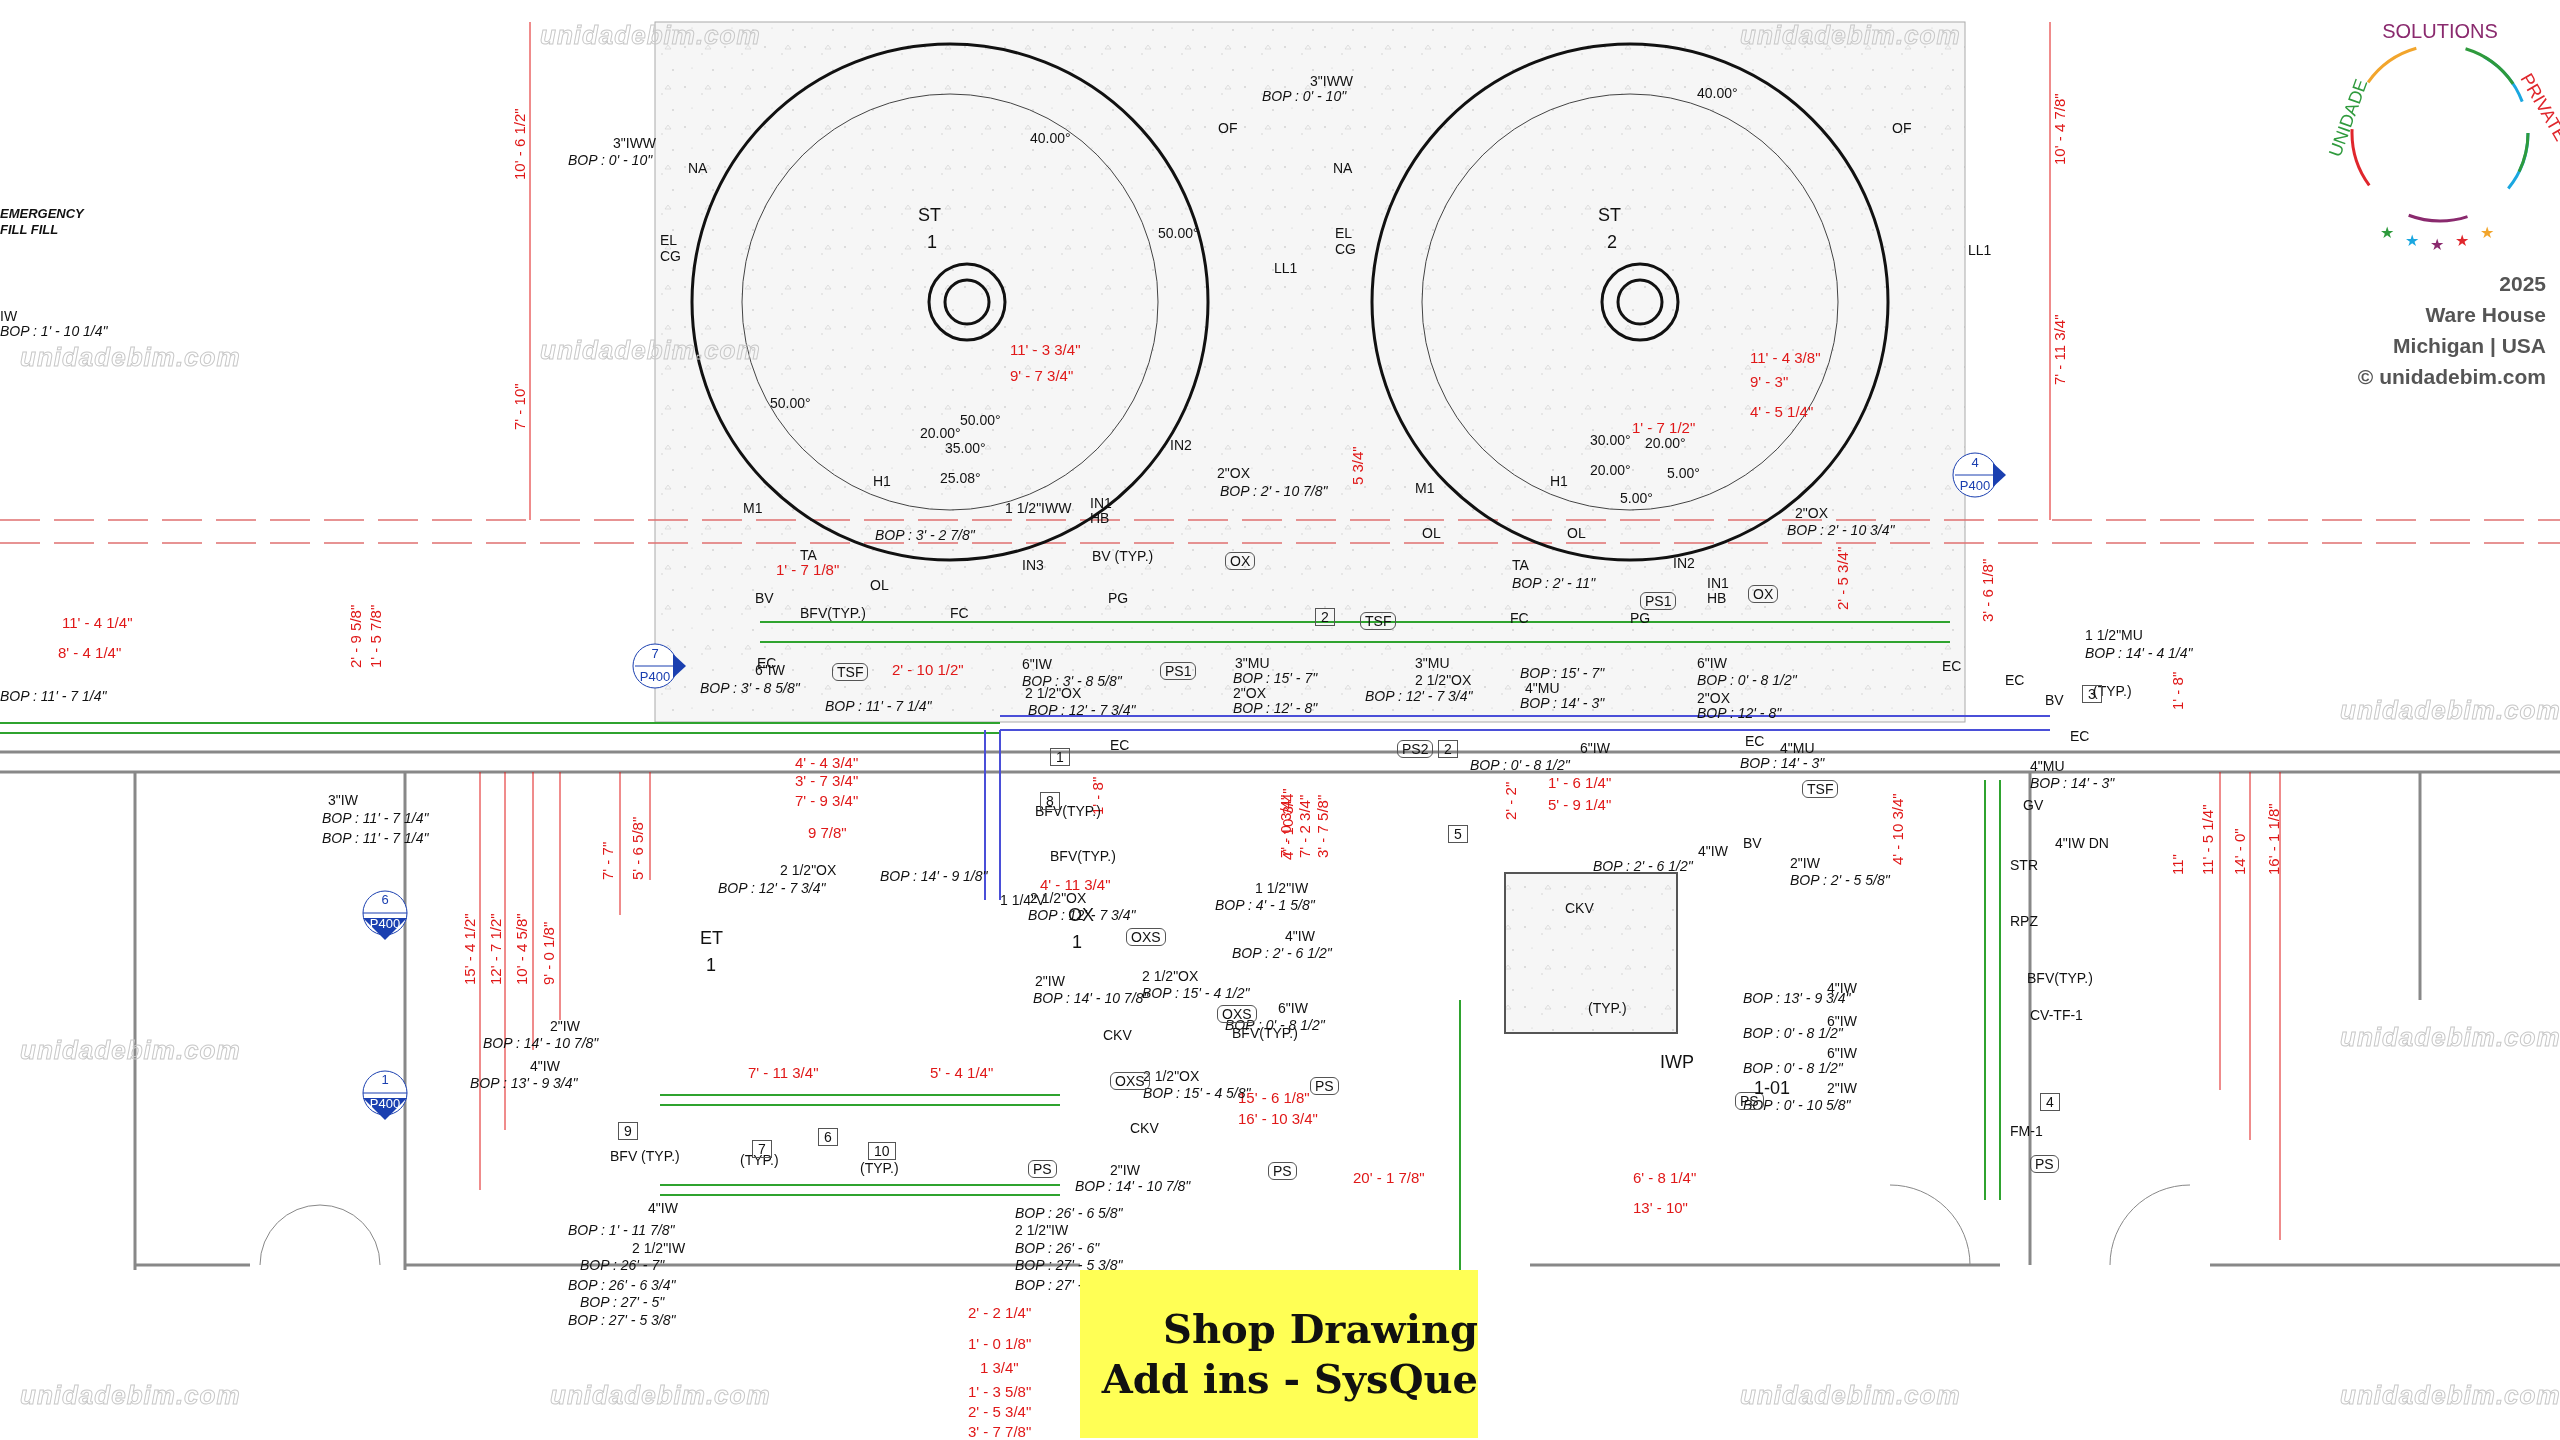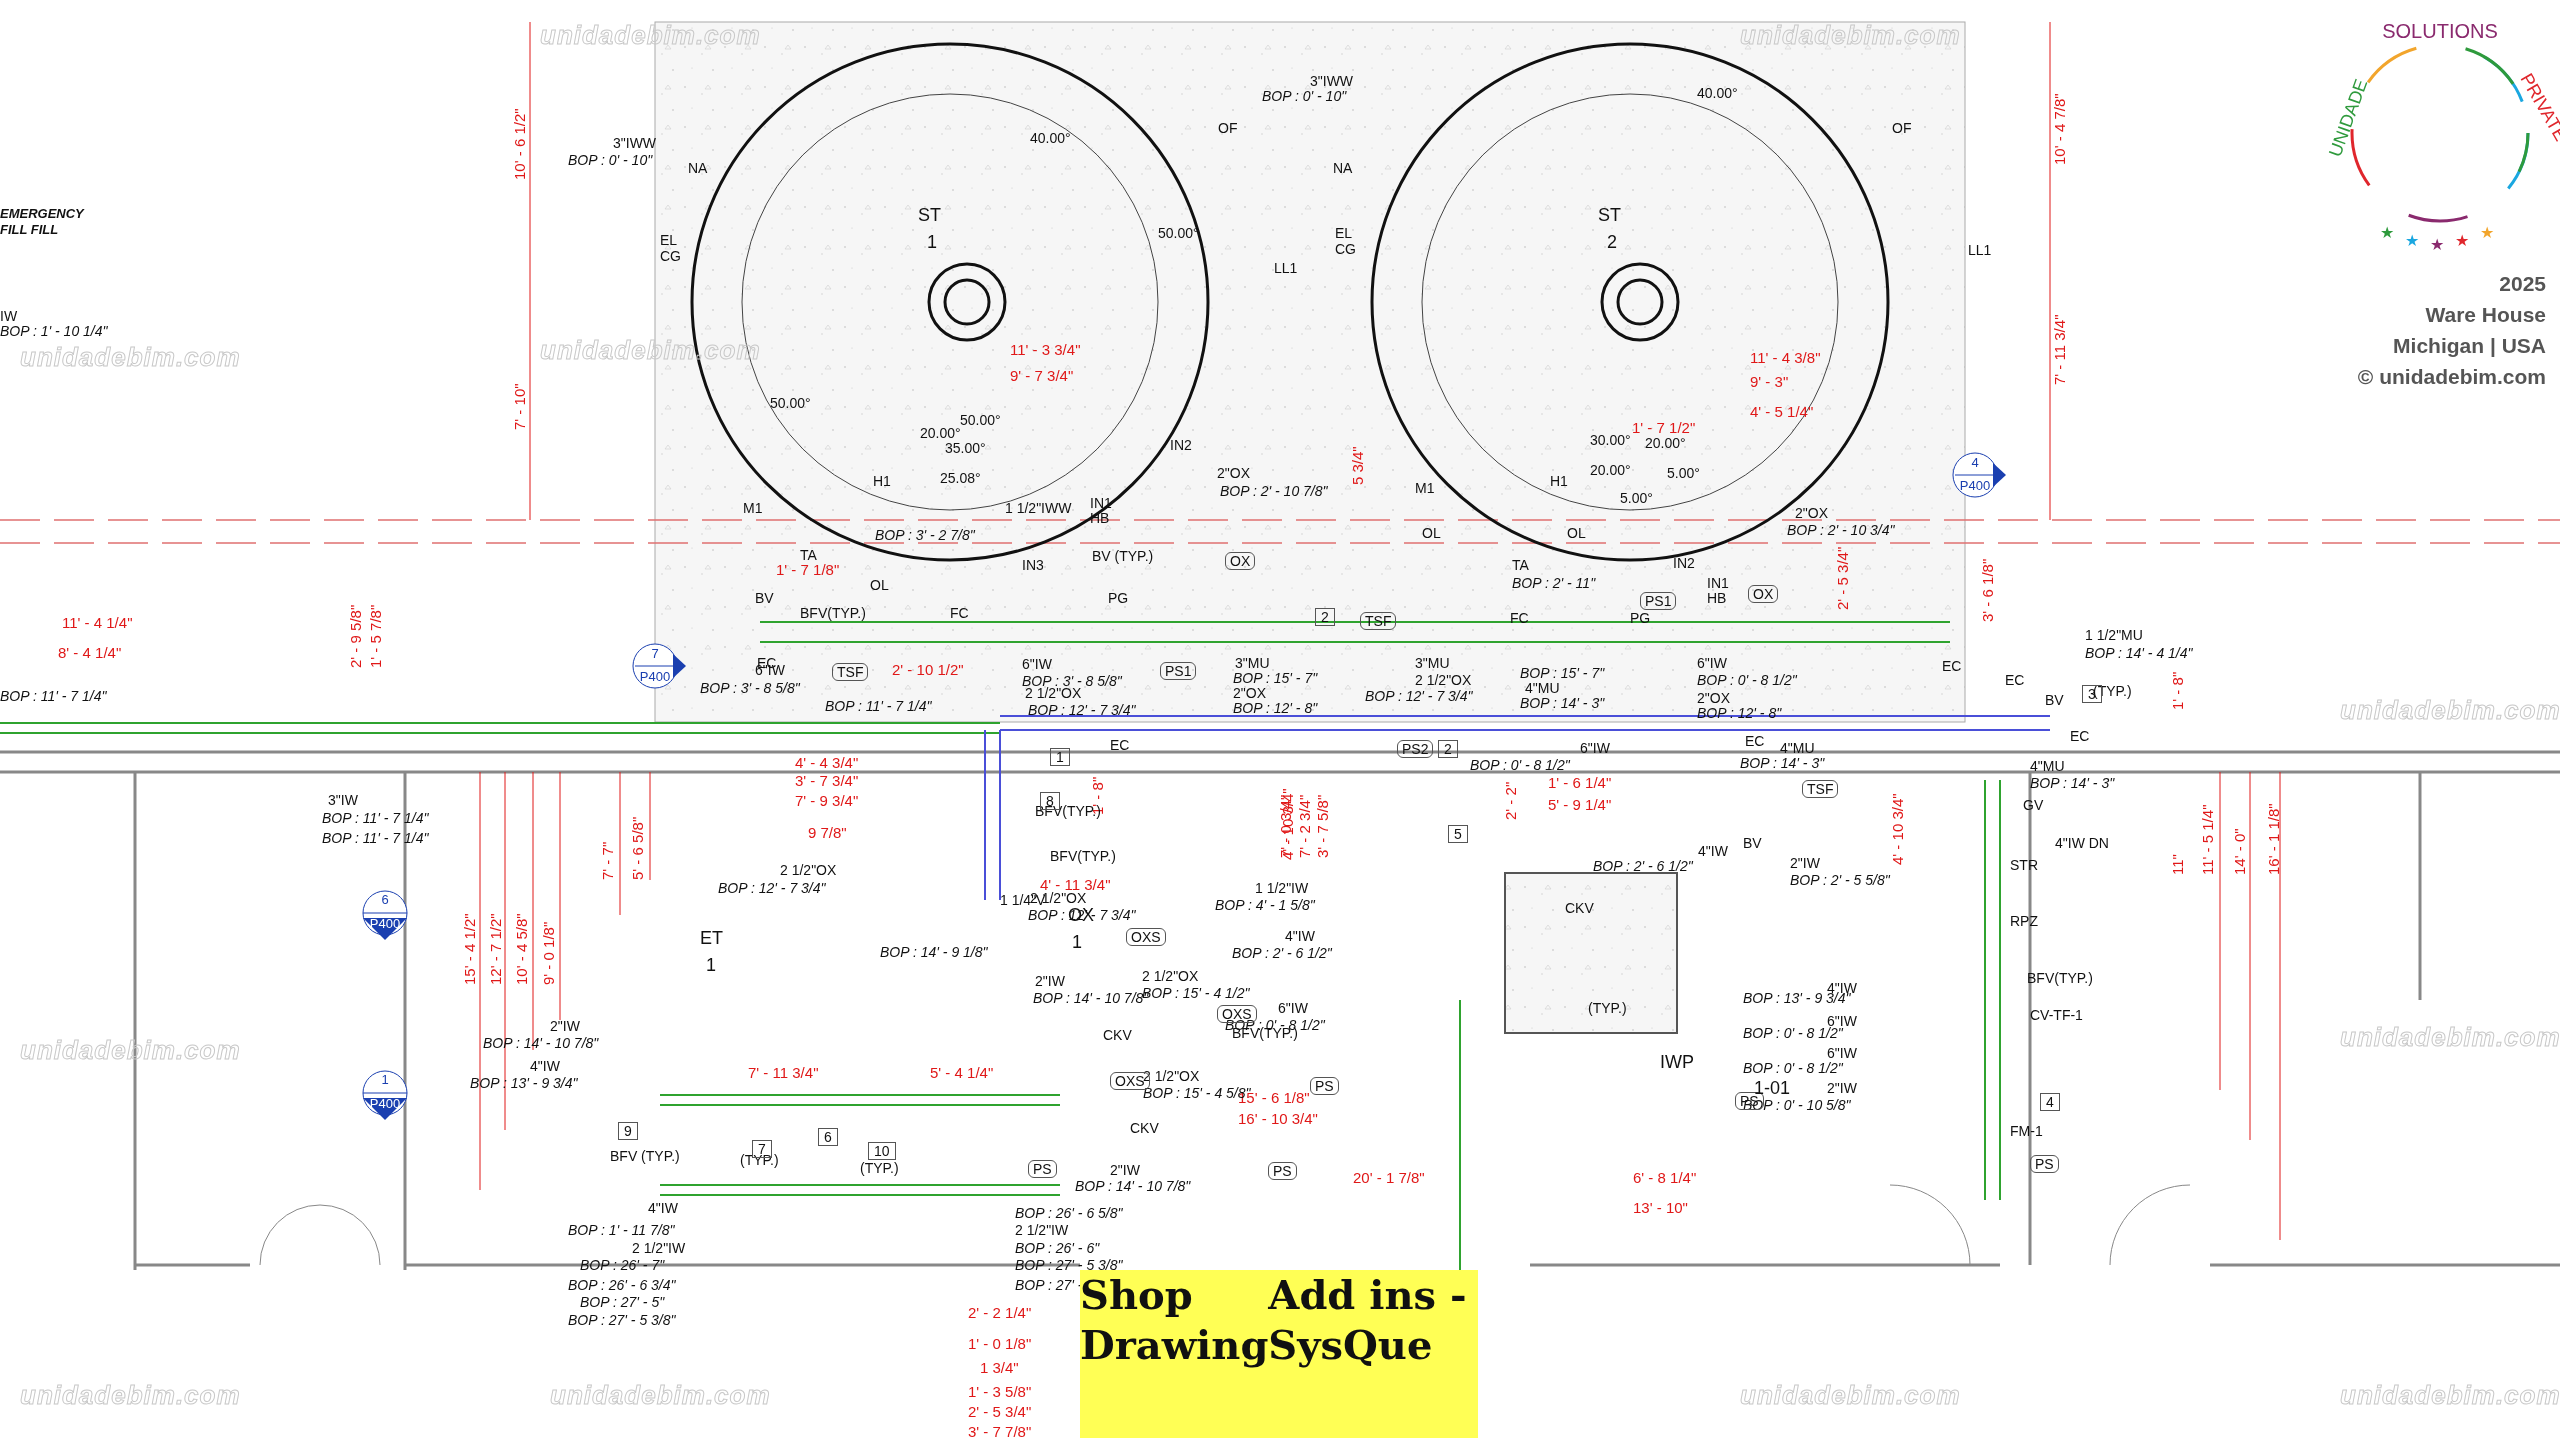--- a/index.html
+++ b/index.html
@@ -5,21 +5,21 @@
   html,body{margin:0;padding:0;background:#fff;}
   body{width:2560px;height:1440px;position:relative;overflow:hidden;font-family:"Liberation Sans",sans-serif;color:#111;}
   #canvas{position:absolute;left:0;top:0;width:2560px;height:1440px;}
   .lbl{position:absolute;font-size:14px;line-height:16px;white-space:nowrap;color:#111;}
   .bop{font-style:italic;}
   .dim{position:absolute;font-size:15px;line-height:16px;white-space:nowrap;color:#e01818;}
   .dimv{position:absolute;font-size:15px;line-height:16px;white-space:nowrap;color:#e01818;transform:rotate(-90deg);transform-origin:left top;}
   .note{position:absolute;font-size:13px;font-weight:bold;font-style:italic;line-height:15px;white-space:nowrap;}
   .wm{position:absolute;font-size:26px;font-style:italic;font-weight:bold;color:transparent;-webkit-text-stroke:1px #c8c8c8;white-space:nowrap;letter-spacing:1px;}
   .brand{position:absolute;right:14px;text-align:right;font-size:21px;font-weight:bold;color:#555;line-height:31px;}
-  .banner{position:absolute;left:1080px;top:1270px;width:398px;height:168px;background:#ffff55;display:flex;flex-direction:row;align-items:flex-start;justify-content:center;}
+  .banner{position:absolute;left:1080px;top:1270px;width:398px;height:168px;background:#ffff55;display:flex;flex-direction:column;align-items:flex-end;justify-content:center;}
   .banner span{font-family:"DejaVu Serif","Liberation Serif",serif;font-weight:bold;font-size:40px;line-height:50px;color:#111;}
   .tag{position:absolute;font-size:18px;white-space:nowrap;}
   .sec{position:absolute;width:60px;height:60px;}
   .sec span{position:absolute;left:0;width:60px;text-align:center;font-size:13px;color:#1a3fb0;}
 </style>
 </head>
 <body>
 
 <div id="canvas">
 
@@ -336,21 +336,21 @@
 <div class="lbl bop" style="left:2085px;top:645px">BOP : 14' - 4 1/4"</div>
 <div class="lbl" style="left:1780px;top:740px">4"MU</div>
 <div class="lbl bop" style="left:1740px;top:755px">BOP : 14' - 3"</div>
 <div class="lbl" style="left:2030px;top:758px">4"MU</div>
 <div class="lbl bop" style="left:2030px;top:775px">BOP : 14' - 3"</div>
 <div class="lbl" style="left:1030px;top:890px">2 1/2"OX</div>
 <div class="lbl bop" style="left:1028px;top:907px">BOP : 12' - 7 3/4"</div>
 <div class="lbl" style="left:780px;top:862px">2 1/2"OX</div>
 <div class="lbl bop" style="left:718px;top:880px">BOP : 12' - 7 3/4"</div>
 <div class="lbl" style="left:1000px;top:892px">1 1/4"V</div>
-<div class="lbl bop" style="left:880px;top:944px">BOP : 14' - 9 1/8"</div>
+<div class="lbl bop" style="left:880px;top:868px">BOP : 14' - 9 1/8"</div>
 <div class="lbl" style="left:1035px;top:973px">2"IW</div>
 <div class="lbl bop" style="left:1033px;top:990px">BOP : 14' - 10 7/8"</div>
 <div class="lbl" style="left:550px;top:1018px">2"IW</div>
 <div class="lbl bop" style="left:483px;top:1035px">BOP : 14' - 10 7/8"</div>
 <div class="lbl" style="left:530px;top:1058px">4"IW</div>
 <div class="lbl bop" style="left:470px;top:1075px">BOP : 13' - 9 3/4"</div>
 <div class="lbl" style="left:1142px;top:968px">2 1/2"OX</div>
 <div class="lbl bop" style="left:1142px;top:985px">BOP : 15' - 4 1/2"</div>
 <div class="lbl" style="left:1143px;top:1068px">2 1/2"OX</div>
 <div class="lbl bop" style="left:1143px;top:1085px">BOP : 15' - 4 5/8"</div>

